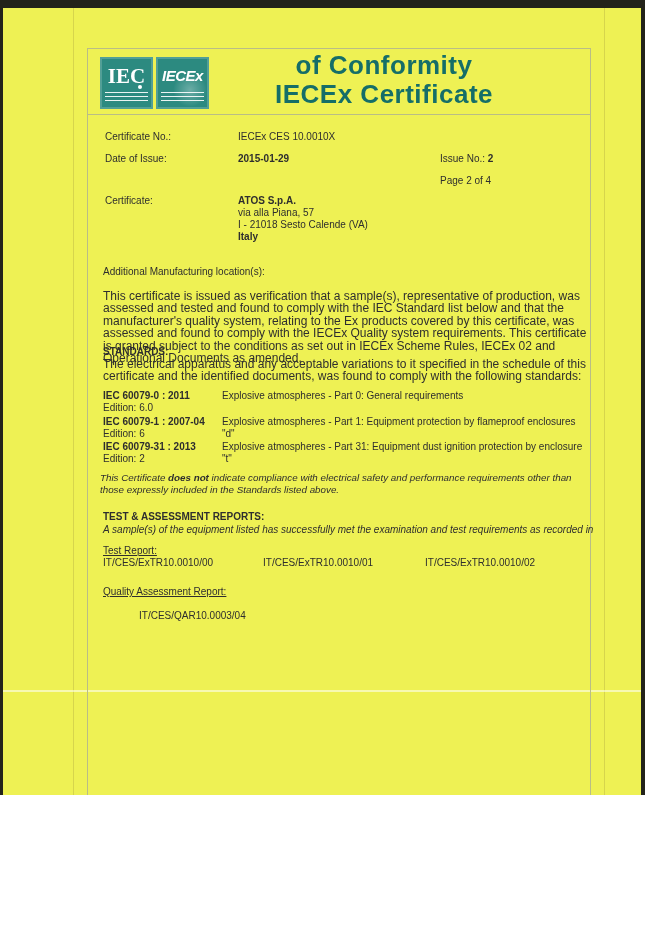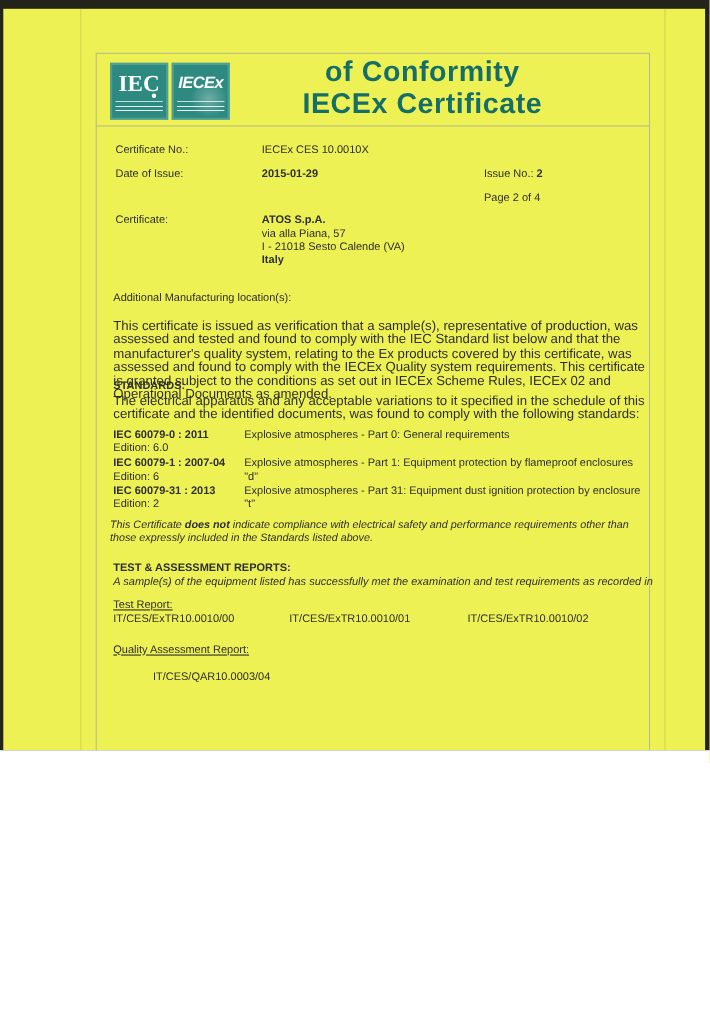--- a/index.html
+++ b/index.html
@@ -1,19 +1,19 @@
 <!DOCTYPE html>
 <html><head>
 <meta charset="utf-8">
 <style>
   html,body { margin:0; padding:0; }
   body { font-family:"Liberation Sans", sans-serif; }
 
   .stage {
-    position:relative; width:645px; height:682px; overflow:hidden;
+    position:relative; width:645px; height:795px; overflow:hidden;
     background:#23231a;
   }
   .paper {
     position:absolute; left:3px; top:8px; right:4px; bottom:0;
     background:#eef154;
   }
   
   .crease-v { position:absolute; top:8px; bottom:0; width:1px; background:rgba(160,150,60,0.30); }
   .crease-v.left  { left:73px; }
   .crease-v.right { left:604px; }

